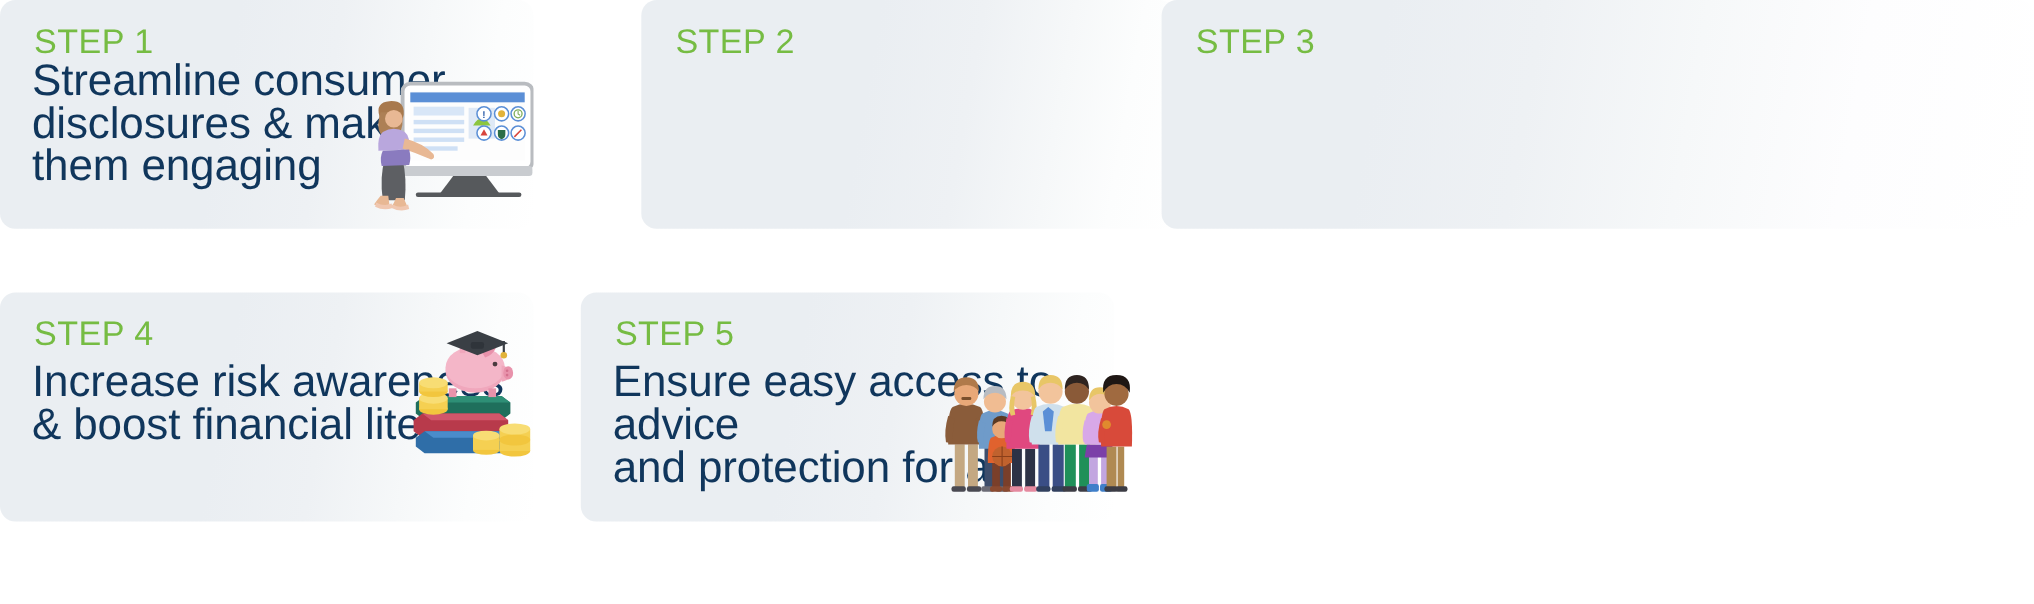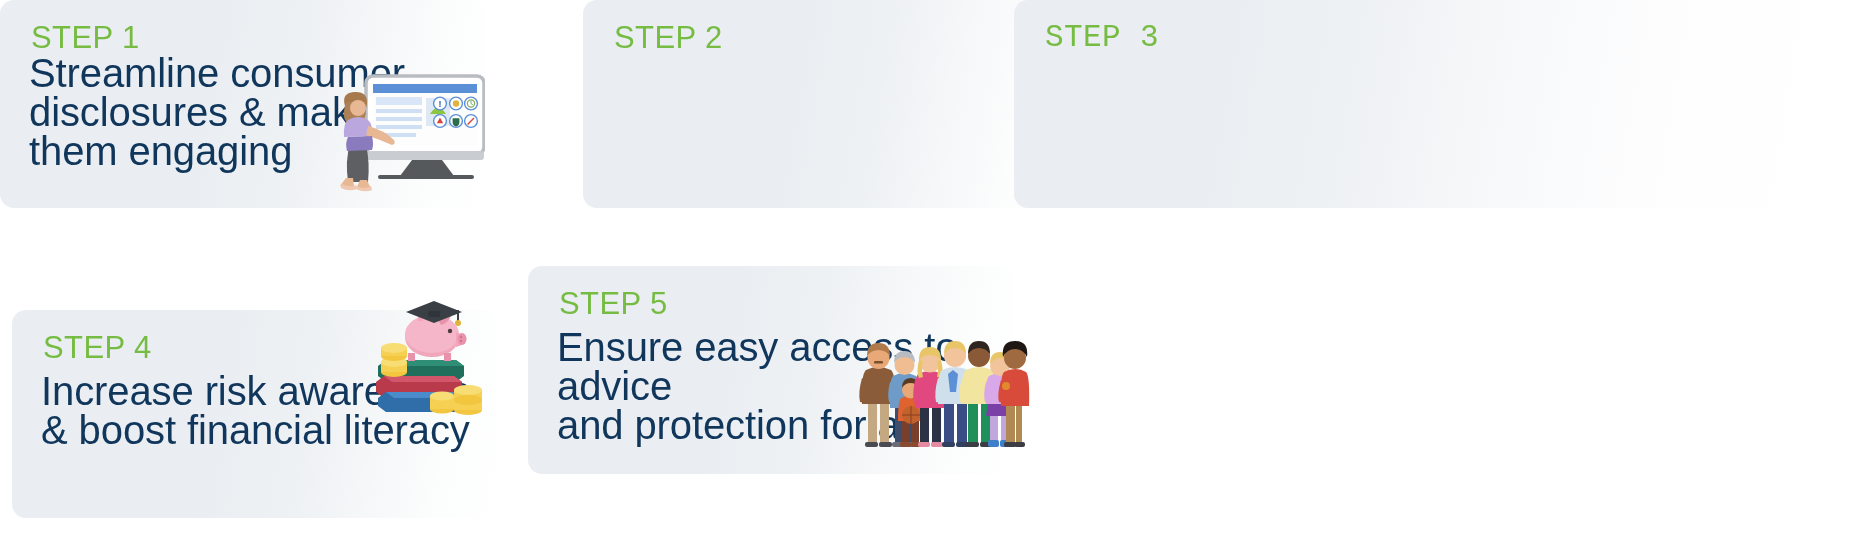--- a/index.html
+++ b/index.html
@@ -32,22 +32,22 @@
         #fcfdfd 88%,
         #ffffff 100%);
     overflow: hidden;
   }
 
   .card.r1 { top: 0px;   height: 208px; }
   .card.r2 { top: 266px; height: 208px; }
 
   .c1 { left: 0px;    width: 485px;  }
   .c2 { left: 560px;  width: 485px; margin-left: 23px;  }
-  .c3 { left: 1014px; width: 793px; font-family: Liberation Mono, monospace;  }
-  .c4 { left: 12px;    width: 485px; margin-top: 44px;  }
+  .c3 { left: 1056px; width: 793px;  }
+  .c4 { left: 0px;    width: 485px;  }
   .c5 { left: 528px;  width: 485px;  }
 
   .card.c3 {
     background:
       linear-gradient(100deg,
         #eaeef2 0%,
         #eaeef2 25%,
         #eef1f4 42%,
         #f6f8f9 60%,
         #fdfdfe 78%,

